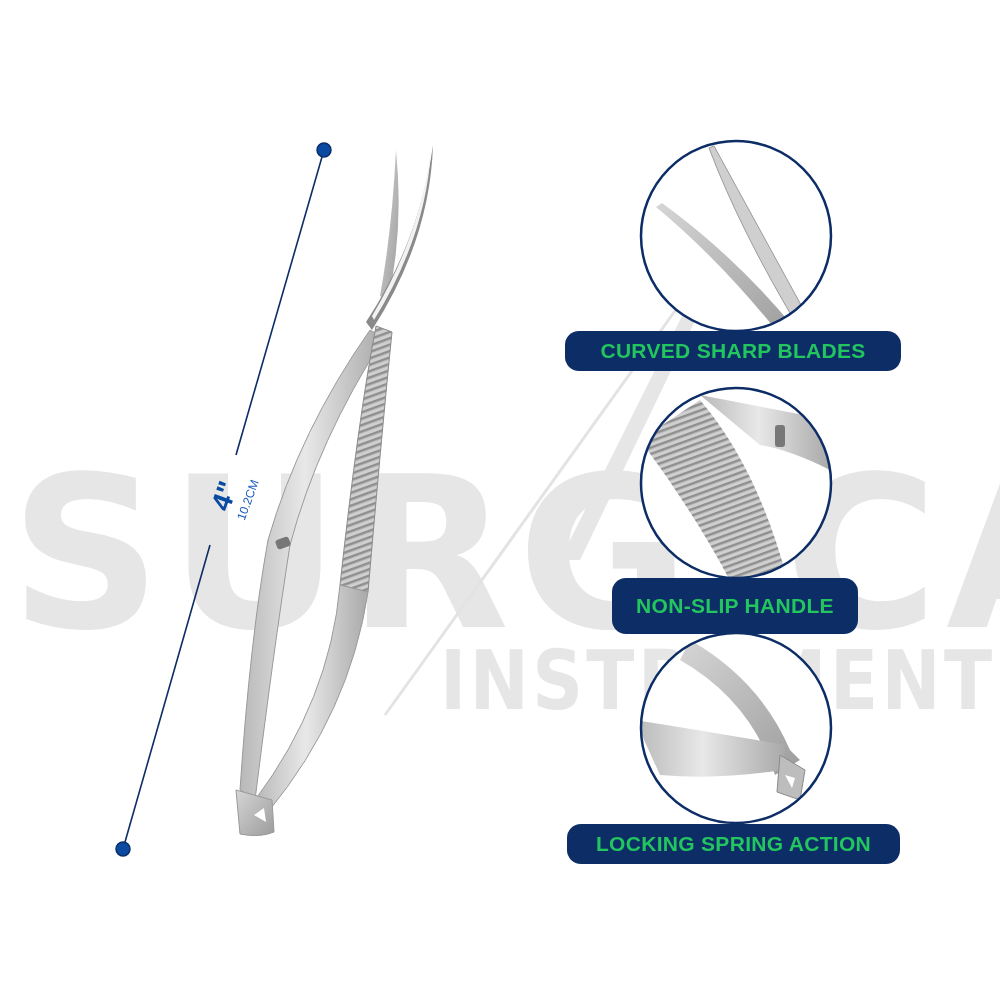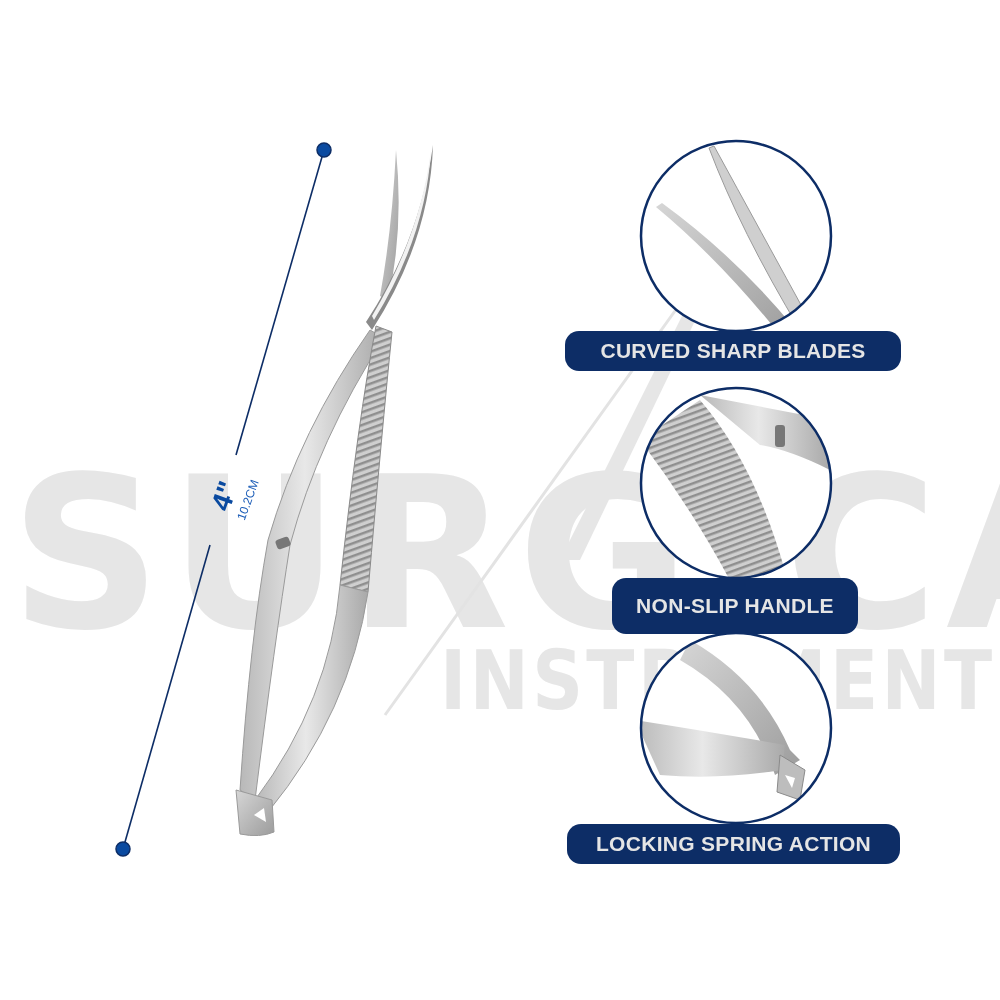--- a/index.html
+++ b/index.html
@@ -24,21 +24,21 @@
       color: #0a4aa0; font-weight: bold; font-size: 28px; z-index: 3;
       font-family: "Liberation Sans", sans-serif; width: 60px; text-align: center;
     }
     .measure-sub {
       position: absolute; left: 208px; top: 493px;
       transform: rotate(-70deg); transform-origin: center;
       color: #1d5eb8; font-size: 12px; z-index: 3; width: 80px; text-align: center;
       font-family: "Liberation Sans", sans-serif;
     }
     .pill {
-      position: absolute; background: #0d2d66; color: #e5e5e5;
+      position: absolute; background: #0d2d66; color: #22c55e;
       border-radius: 14px; font-weight: bold; font-size: 21px;
       display: flex; align-items: center; justify-content: center;
       letter-spacing: 0.3px; z-index: 4;
       font-family: "Liberation Sans", sans-serif;
     }
   </style>
 </head>
 <body>
 
 <div class="wm-main">SURGICAL</div>

